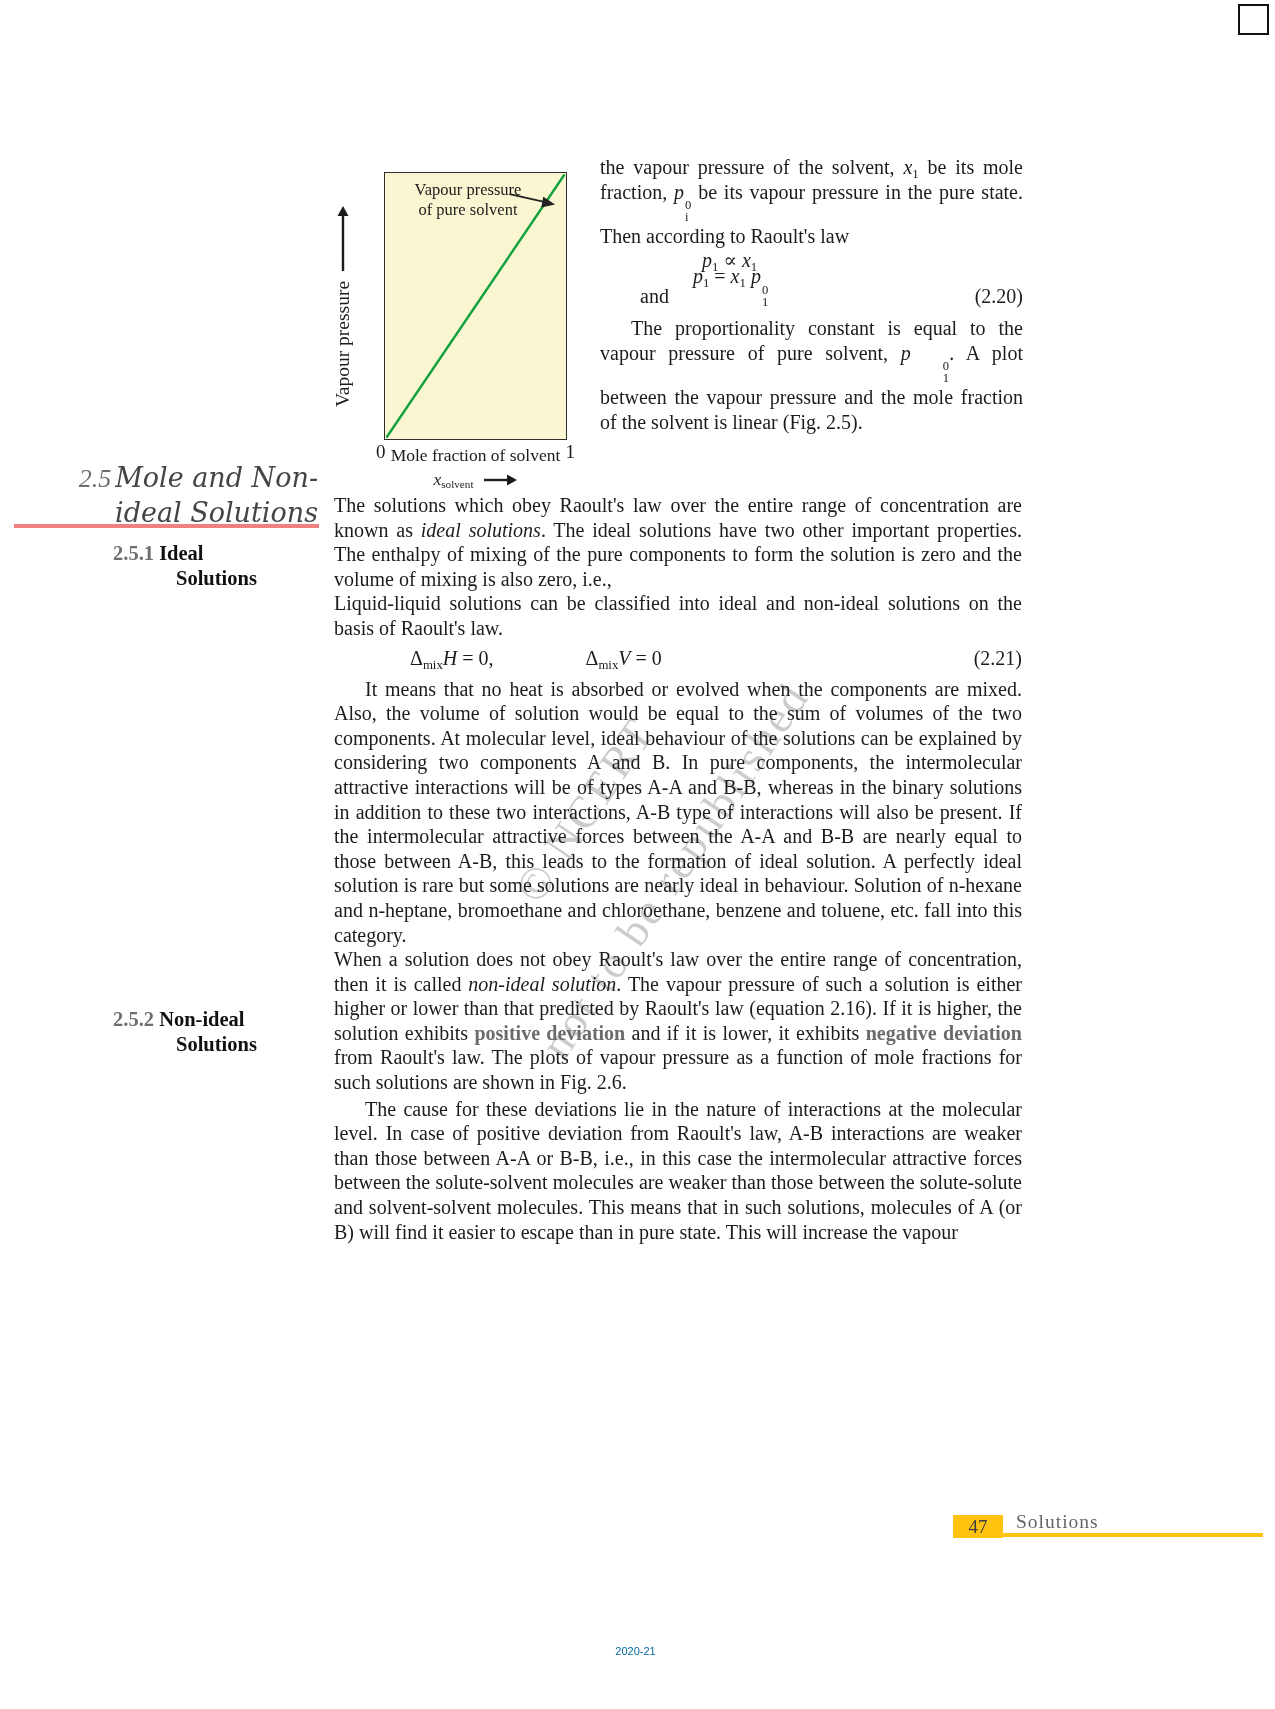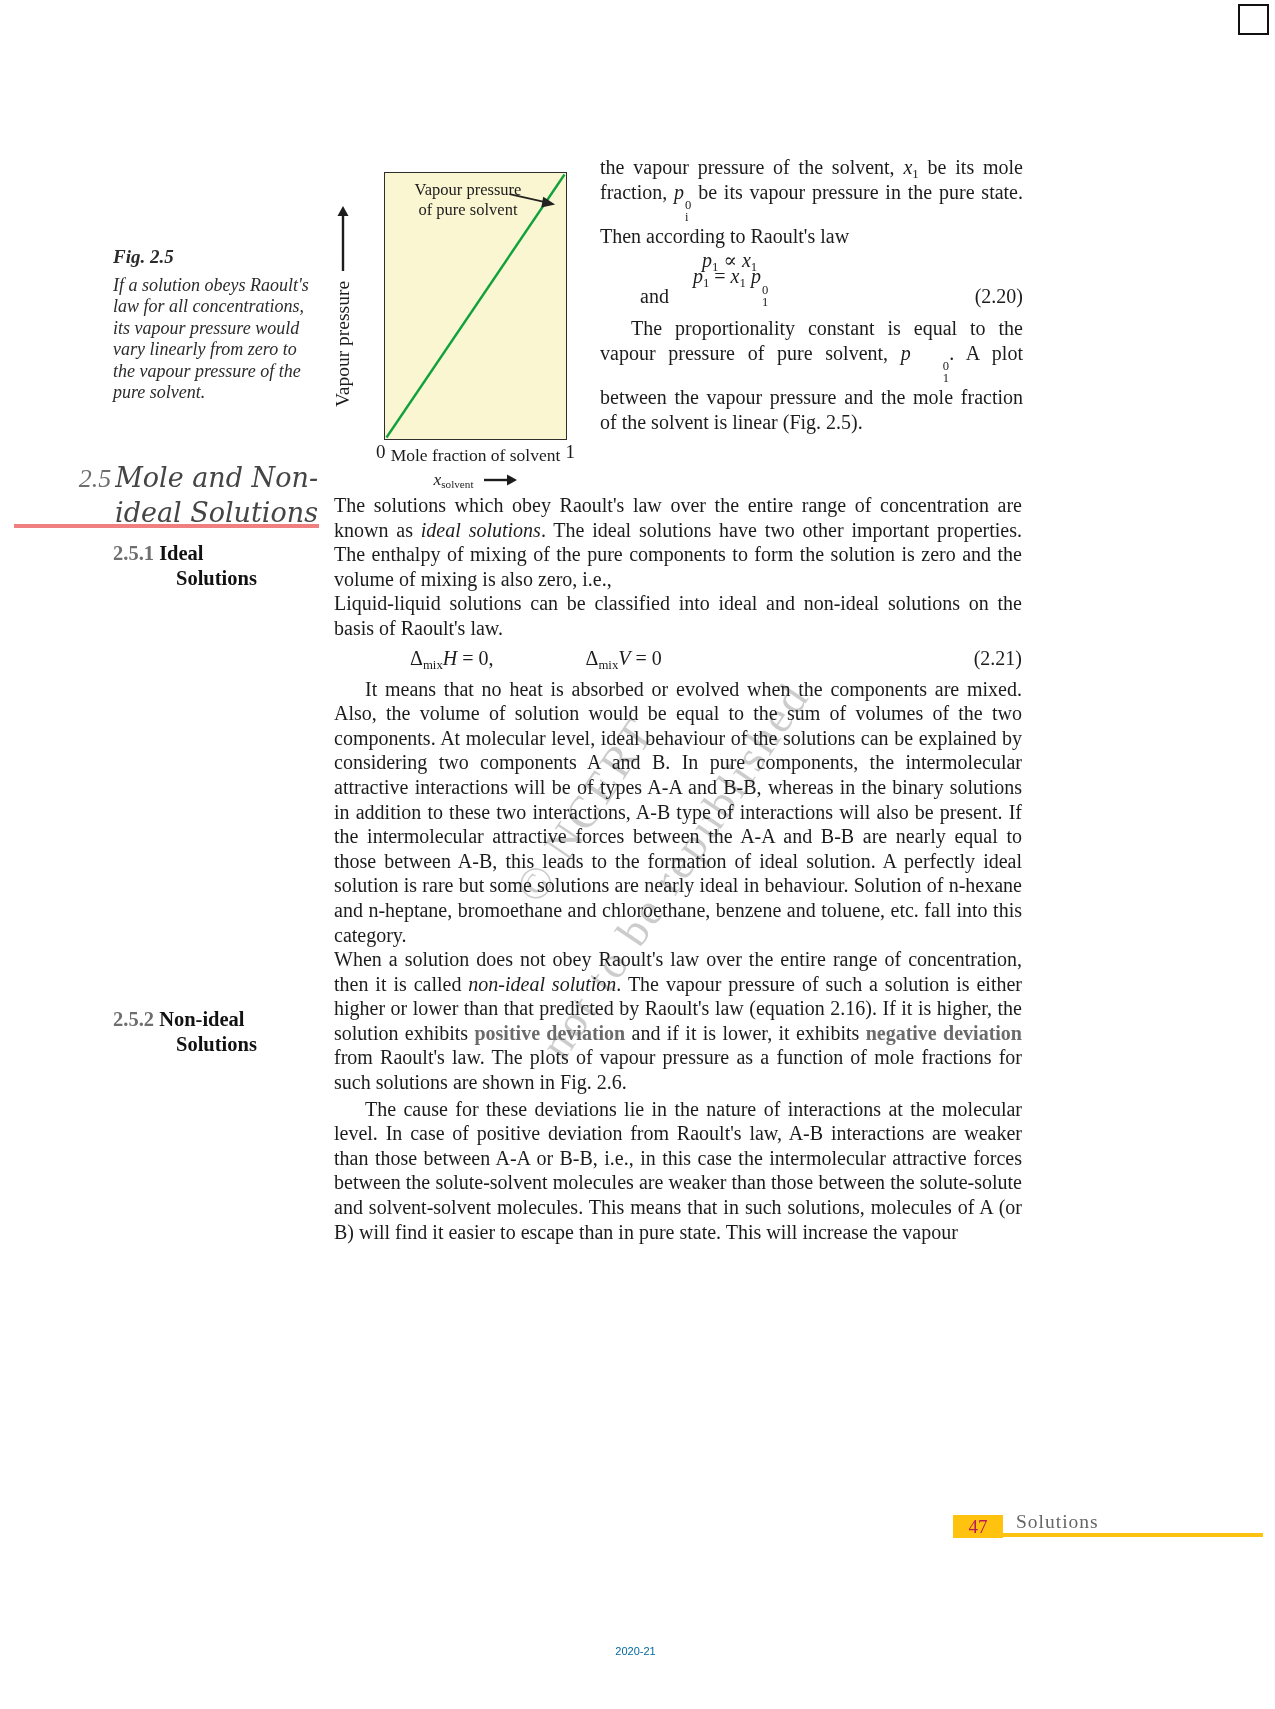--- a/index.html
+++ b/index.html
@@ -83,42 +83,38 @@
   
   .it{font-style:italic;}
   .dev{color:var(--dev-gray);font-weight:bold;}
   sub,sup{font-size:64%;line-height:0;font-style:normal;}
   sub{vertical-align:-0.28em;}
   .ss{display:inline-flex;flex-direction:column;align-items:flex-start;vertical-align:-0.52em;margin-left:1px;}
   .ss>span{display:block;font-size:63%;line-height:0.95;font-style:normal;}
 
   
   .footer-numbox{position:absolute;left:953px;top:1515px;width:50px;height:23px;background:var(--accent-yellow);
-                 display:flex;align-items:center;justify-content:center;font-size:19px;color:#be185d;}
+                 display:flex;align-items:center;justify-content:center;font-size:19px;color:#404040;}
   .footer-rule{position:absolute;left:1003px;top:1533px;width:260px;height:3.5px;background:var(--accent-yellow);}
   .footer-title{position:absolute;left:1016px;top:1511px;font-size:19.5px;color:#666;letter-spacing:1px;}
   .year-mark{position:absolute;left:0;right:4px;top:1645px;text-align:center;
              font-family:"Liberation Sans","DejaVu Sans",sans-serif;font-size:11px;color:#0369a1;}
 </style>
 </head>
 <body>
 
 <div class="page">
 
   <div class="watermark">
     <span>© NCERT</span>
     <span>not to be republished</span>
   </div>
 
   <div class="corner-mark"></div>
 
-  <div class="fig-caption">
-    <div class="fig-caption-title">Fig. 2.5</div>
-    <div class="fig-caption-body">If a solution obeys Raoult's law for all concentrations, its vapour pressure would vary linearly from zero to the vapour pressure of the pure solvent.</div>
-  </div>
 
   <div class="yaxis">
     <div class="yaxis-rot">
       <span>Vapour pressure</span>
       <svg class="axis-arrow" width="66" height="14" viewBox="0 0 66 14">
           <line x1="0" y1="7" x2="56" y2="7"></line>
           <polygon points="55,1.5 65,7 55,12.5"></polygon>
         </svg>
     </div>
   </div>

